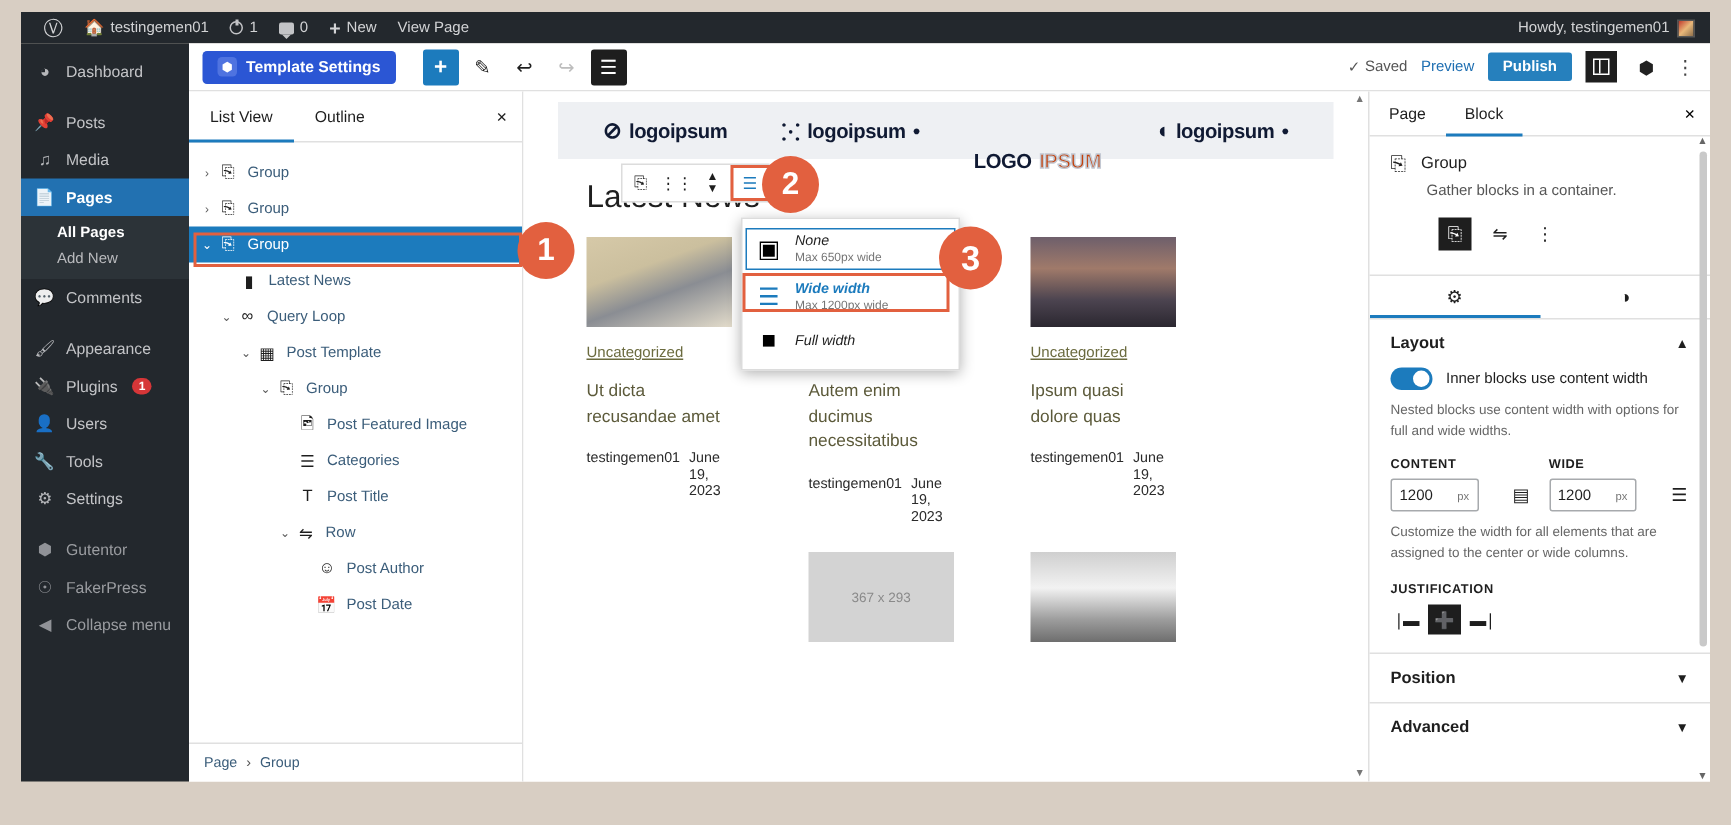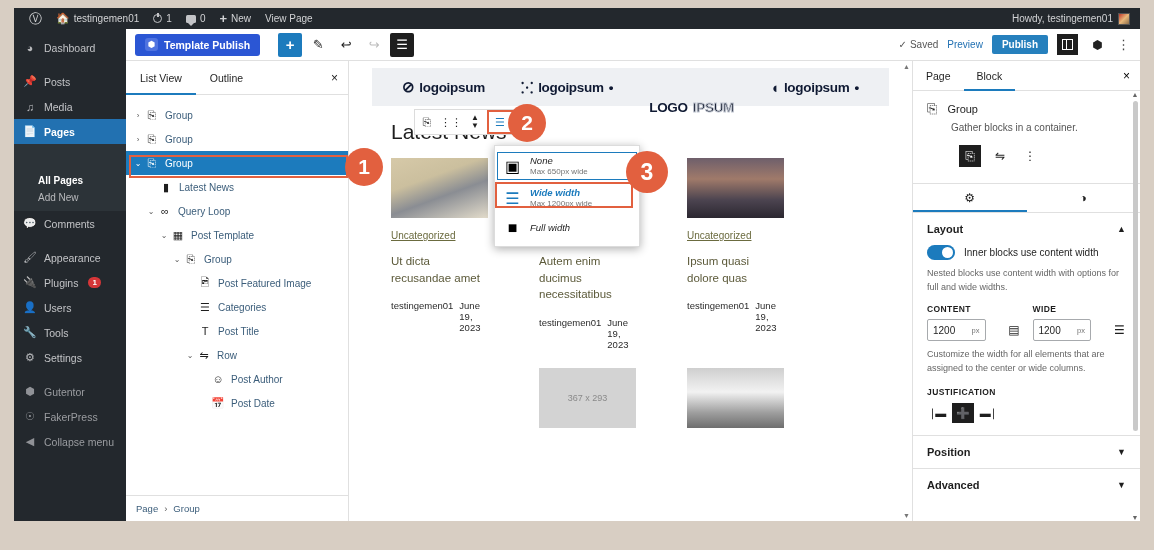--- a/index.html
+++ b/index.html
@@ -52,21 +52,21 @@
     height: 25px; padding-left: 9px; color: #c3c4c7; position: relative;
   }
   .menu-item.current { background: #2271b1; color: #fff; font-weight: 600; }
   .menu-item.current::after{
     content:""; position:absolute; right:-7px; top:50%; transform:translateY(-50%);
     border-top: 7px solid transparent; border-bottom: 7px solid transparent; border-left: 7px solid #f0f0f1;
   }
   .menu-item .mi { width: 14px; text-align: center; font-size: 11px; opacity: .92; }
   .submenu { background: #2c3338; padding: 3px 0 5px 0; }
   .sub-item { display:block; padding: 3px 0 3px 24px; font-size: 10px; color: #b9babd; }
-  .sub-item.active { color: #fff; font-weight: 700; margin-top: 25px; }
+  .sub-item.active { color: #fff; font-weight: 700; }
   .menu-gap { height: 9px; }
   .badge-count {
     background: #d63638; color:#fff; border-radius: 8px; font-size: 8px;
     padding: 1px 4px; font-weight: 700; margin-left: 3px; line-height: 1.2;
   }
   .menu-item.dim { color: #9a9ca0; }
 
   
   .editor {
     position: absolute; left: 126px; top: 29px; width: 1014px; height: 492px;
@@ -133,21 +133,21 @@
 
   
   .canvas { flex:1; position:relative; background:#fff; overflow:hidden; }
   .logo-strip {
     margin: 7px 23px 0 23px; height: 38px; background:#eef0f3;
     display:flex; align-items:center; justify-content:space-around; padding: 0 12px;
   }
   .logo { display:flex; align-items:center; gap:5px; color:#101a33; font-weight:800; font-size:13.5px; letter-spacing:-0.3px;}
   .logo .mark { font-size: 15px; }
   .logo.outline { color:#101a33;margin-top:41px; }
-  .logo.outline .ghost { color:#0f172a; -webkit-text-stroke: 1px #c3c8d2; }
+  .logo.outline .ghost { color:#c2410c; -webkit-text-stroke: 1px #c3c8d2; }
   .news-title { margin: 14px 0 0 42px; font-size: 21px; color:#1e1e1e; font-weight:400;}
   .posts-grid {
     margin: 14px 0 0 10px; display:flex; gap: 0px; padding-left: 32px;
   }
   .post-card { width: 148px; padding-right: 0px; }
   .thumb { width: 97px; height: 60px; background-size: cover; background-position:center; }
   .thumb.t1 { background: linear-gradient(160deg,#d6c9a8 0%,#cbbf9e 35%,#8a8d93 60%,#e3dccb 100%); }
   .thumb.t2 { background: linear-gradient(180deg,#b9c3cb 0%,#8c9aa4 45%,#6d7a83 70%,#56626b 100%); }
   .thumb.t3 { background: linear-gradient(180deg,#6e5f6b 0%,#a07a6a 35%,#4c4450 70%,#2b2730 100%); }
   .thumb.t4 { background: linear-gradient(180deg,#e8c98c 0%,#c9a濃 0%,#d9b575 30%,#6b5a3c 75%,#3b3326 100%); }
@@ -348,21 +348,21 @@
       <span class="mi">◀</span>
       <span>Collapse menu</span>
     </div>
   </div>
 
   <div class="editor">
 
     <div class="editor-topbar">
       <div class="tpl-lib-btn">
         <span class="tpl-badge">⬢</span>
-        <span>Template Publish</span>
+        <span>Template Settings</span>
       </div>
       <div class="tb-group">
         <div class="tb-btn primary">
           <span>+</span>
         </div>
         <div class="tb-btn">
           <span>✎</span>
         </div>
         <div class="tb-btn">
           <span>↩</span>

